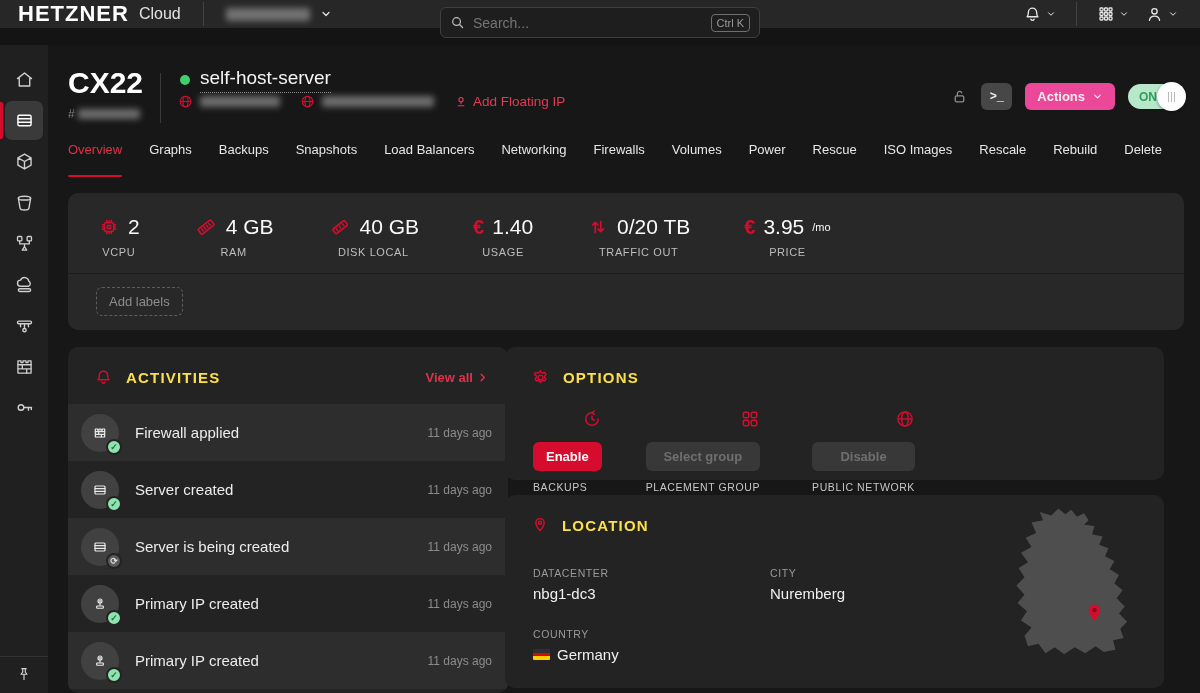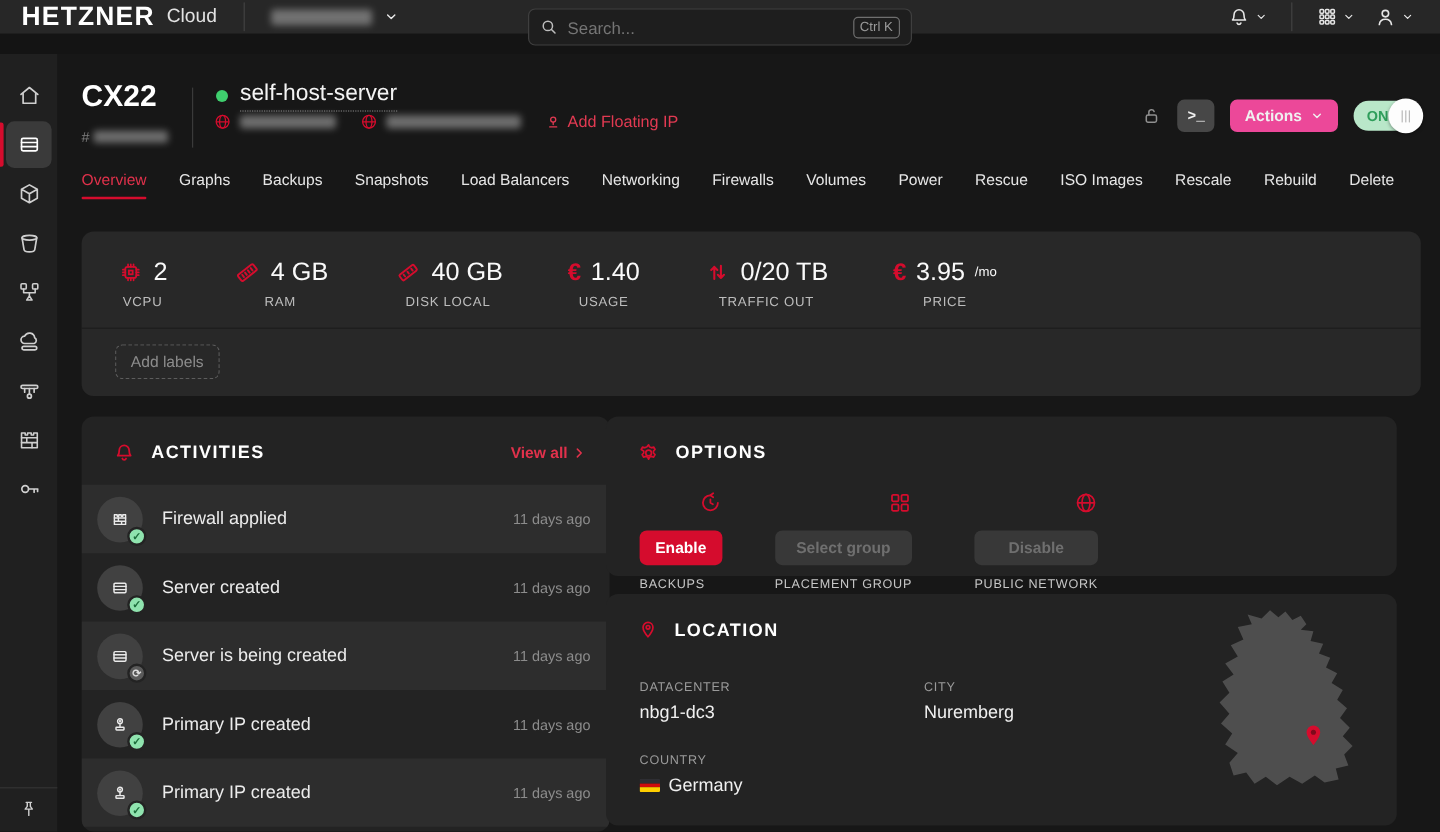--- a/index.html
+++ b/index.html
@@ -32,21 +32,21 @@
     background:#d50c2d; border-radius:0 2px 2px 0; }
   .side-item.active .side-pill { position:absolute; left:5px; right:5px; top:1px; bottom:1px;
     background:#3a3a3a; border-radius:7px; }
   .side-item svg { position:relative; }
   .side-bottom { position:absolute; bottom:0; left:0; width:48px; border-top:1px solid #333;
     height:37px; display:flex; align-items:center; justify-content:center; cursor:pointer; }
 
   
   .content { position:absolute; left:48px; top:45px; width:1152px; height:648px; background:#171717; }
 
-  .srv-type { position:absolute; left:20px; top:21px; font-size:25px; font-weight:700; color:#fff; }
+  .srv-type { position:absolute; left:20px; top:21px; font-size:30px; font-weight:700; color:#fff; }
   .srv-id { position:absolute; left:20px; top:62px; display:flex; align-items:center; gap:3px;
     color:#7d7d7d; font-size:12px; }
   .hd-vdiv { position:absolute; left:112px; top:28px; height:50px; width:1px; background:#3a3a3a; }
   .name-row { position:absolute; left:132px; top:22px; display:flex; align-items:center; gap:10px; }
   .status-dot { width:10px; height:10px; border-radius:50%; background:#3fcf6e; }
   .srv-name { font-size:19px; color:#f4f4f4; border-bottom:1px dotted #8a8a8a; padding-bottom:3px; cursor:text; }
   .ip-row { position:absolute; left:130px; top:49px; display:flex; align-items:center; gap:7px; }
   .red-link { color:#e23a52; font-size:13.5px; display:flex; align-items:center; gap:5px; cursor:pointer; }
 
   .hd-controls { position:absolute; right:16px; top:38px; display:flex; align-items:center; gap:13px; }
@@ -57,21 +57,21 @@
     font-weight:700; display:flex; align-items:center; gap:7px; padding:0 12px; cursor:pointer; }
   .toggle { width:56px; height:25px; background:#b9e7c9; border-radius:13px; position:relative;
     display:flex; align-items:center; cursor:pointer; }
   .toggle-label { font-size:12px; font-weight:700; color:#2f9e5b; margin-left:11px; }
   .toggle-knob { position:absolute; right:-2px; top:-2px; width:29px; height:29px; background:#fdfdfd;
     border-radius:50%; display:flex; align-items:center; justify-content:center; gap:2px;
     box-shadow:0 1px 3px rgba(0,0,0,.4); }
   .toggle-knob i { width:1px; height:10px; background:#b9b9b9; }
 
   .tabs { position:absolute; left:20px; top:97px; display:flex; gap:27px; }
-  .tab { font-size:13px; color:#e6e6e6; padding-bottom:9px; cursor:pointer; position:relative; }
+  .tab { font-size:13px; color:#e6e6e6; padding-bottom:20px; cursor:pointer; position:relative; }
   .tab.active { color:#e0314b; }
   .tab.active::after { content:""; position:absolute; left:0; right:0; bottom:0; height:2.5px;
     background:#d50c2d; border-radius:2px; }
 
   
   .stats-card { position:absolute; left:20px; top:148px; width:1116px; height:137px;
     background:#282828; border-radius:10px; }
   .stats-row { display:flex; align-items:flex-start; padding:22px 0 0 30px; gap:54px; height:80px; }
   .stat { display:flex; flex-direction:column; align-items:center; }
   .stat-main { display:flex; align-items:center; gap:8px; }
@@ -79,21 +79,21 @@
   .stat-suffix { font-size:11px; color:#fafafa; }
   .stat-label { font-size:11px; letter-spacing:.6px; color:#bdbdbd; margin-top:7px; }
   .stats-div { height:1px; background:#1d1d1d; margin:0 0; }
   .labels-row { height:55px; display:flex; align-items:center; padding-left:28px; }
   .add-labels { border:1px dashed #5d5d5d; color:#8c8c8c; font-size:13px; border-radius:6px;
     padding:6px 12px; cursor:pointer; }
 
   
   .panel { background:#232323; border-radius:10px; position:absolute; }
   .panel-head { display:flex; align-items:center; gap:13px; padding:21px 20px 0 26px; }
-  .panel-title { font-size:15px; font-weight:700; letter-spacing:1.2px; color:#ffffff; }
+  .panel-title { font-size:15px; font-weight:700; letter-spacing:1.2px; color:#fde047; }
 
   .activities { left:20px; top:302px; width:440px; height:346px; overflow:hidden; }
   .viewall { margin-left:auto; display:flex; align-items:center; gap:4px; color:#e0314b;
     font-size:13px; font-weight:700; cursor:pointer; }
   .act-rows { margin-top:17px; }
   .act-row { height:57px; display:flex; align-items:center; padding:0 16px 0 13px; }
   .act-row.striped { background:#2d2d2d; }
   .avatar { width:38px; height:38px; border-radius:50%; background:#414141; position:relative;
     display:flex; align-items:center; justify-content:center; flex:0 0 auto; }
   .badge { position:absolute; right:-3px; bottom:-3px; width:16px; height:16px; border-radius:50%;

